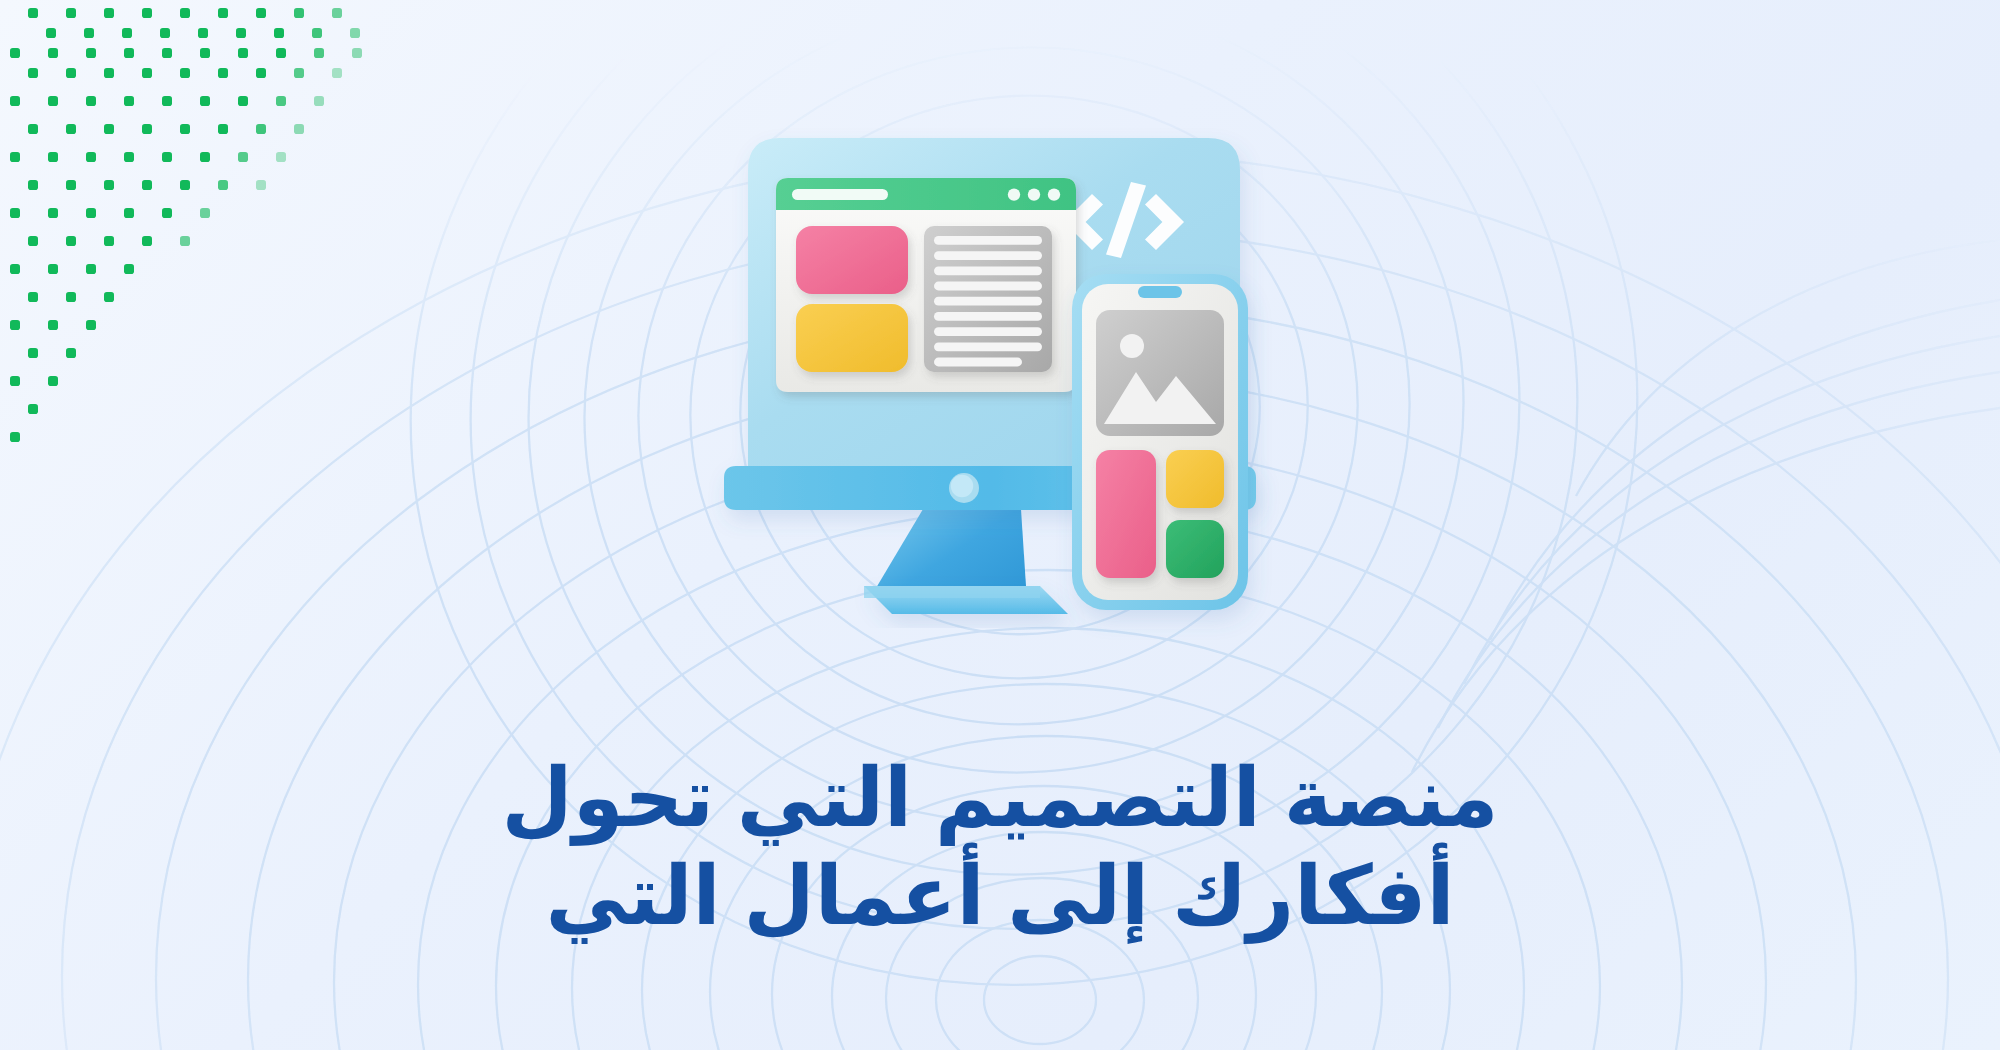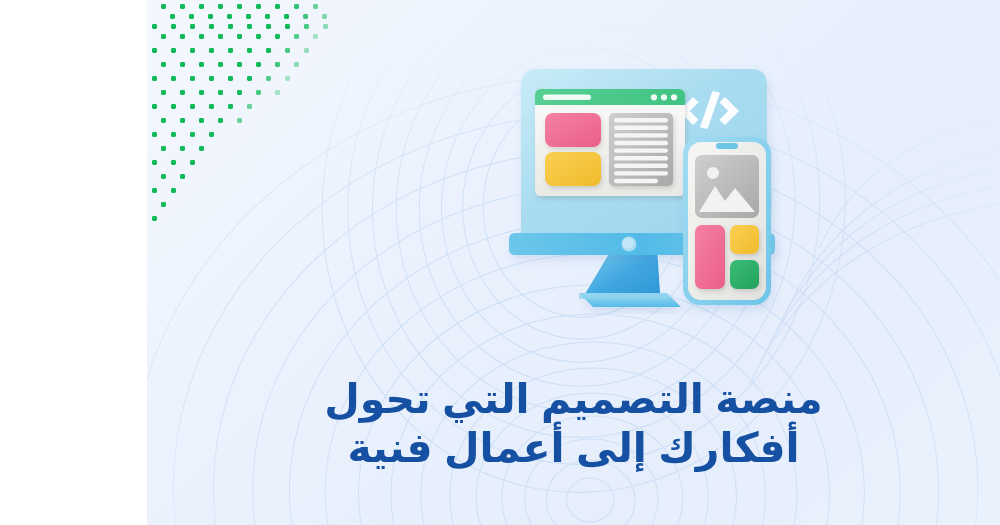--- a/index.html
+++ b/index.html
@@ -7,21 +7,21 @@
     margin: 0;
     padding: 0;
     background: #ffffff;
   }
   body {
     font-family: "Liberation Sans", "DejaVu Sans", sans-serif;
   }
 
   #banner {
     position: relative;
-    width: 853px;
+    width: 1000px;
     height: 525px;
     overflow: hidden;
     background: linear-gradient(135deg, #f4f8fe 0%, #eaf1fd 42%, #e6eefc 70%, #eaf2fd 100%);
   }
 
   
   .contours {
     position: absolute;
     inset: 0;
     pointer-events: none;
@@ -374,16 +374,16 @@
 
         <rect x="188" y="170" width="30" height="64" rx="7" fill="url(#gPink)" filter="url(#tinyShadow)"></rect>
         <rect x="223" y="170" width="29" height="29" rx="7" fill="url(#gYellow)" filter="url(#tinyShadow)"></rect>
         <rect x="223" y="205" width="29" height="29" rx="7" fill="url(#gGreen)" filter="url(#tinyShadow)"></rect>
       </g>
     </svg>
   </div>
 
   <h1 class="headline">
     <span class="line">منصة التصميم التي تحول</span>
-    <span class="line">أفكارك إلى أعمال فنية</span>
+    <span class="line">أفكارك إلى أعمال التي</span>
   </h1>
 
 </div>
 
 </body></html>

